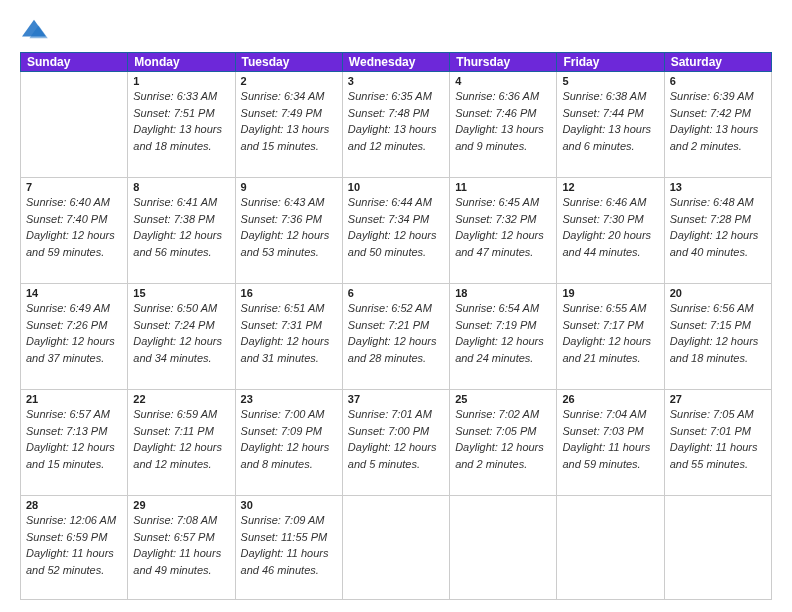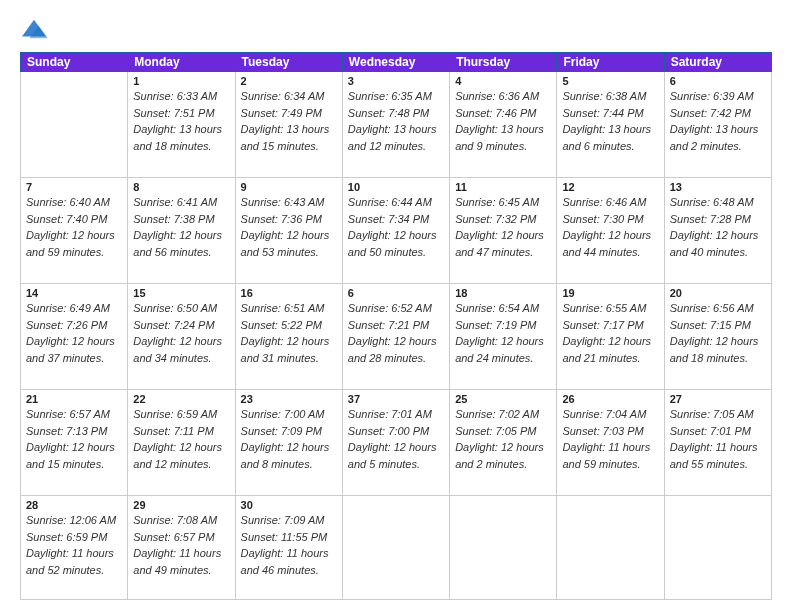--- a/index.html
+++ b/index.html
@@ -218,21 +218,21 @@
           <span>Sunrise: 6:45 AM</span><br>
           <span>Sunset: 7:32 PM</span><br>
           <span>Daylight: 12 hours and 47 minutes.</span>
         </div>
       </td>
           <td>
         <span class="day-num">12</span>
         <div class="day-info">
           <span>Sunrise: 6:46 AM</span><br>
           <span>Sunset: 7:30 PM</span><br>
-          <span>Daylight: 12 hours and 44 minutes.</span>
+          <span>Daylight: 20 hours and 44 minutes.</span>
         </div>
       </td>
           <td>
         <span class="day-num">13</span>
         <div class="day-info">
           <span>Sunrise: 6:48 AM</span><br>
           <span>Sunset: 7:28 PM</span><br>
           <span>Daylight: 12 hours and 40 minutes.</span>
         </div>
       </td>
@@ -251,21 +251,21 @@
         <div class="day-info">
           <span>Sunrise: 6:50 AM</span><br>
           <span>Sunset: 7:24 PM</span><br>
           <span>Daylight: 12 hours and 34 minutes.</span>
         </div>
       </td>
           <td>
         <span class="day-num">16</span>
         <div class="day-info">
           <span>Sunrise: 6:51 AM</span><br>
-          <span>Sunset: 5:22 PM</span><br>
+          <span>Sunset: 7:31 PM</span><br>
           <span>Daylight: 12 hours and 31 minutes.</span>
         </div>
       </td>
           <td>
         <span class="day-num">6</span>
         <div class="day-info">
           <span>Sunrise: 6:52 AM</span><br>
           <span>Sunset: 7:21 PM</span><br>
           <span>Daylight: 12 hours and 28 minutes.</span>
         </div>

